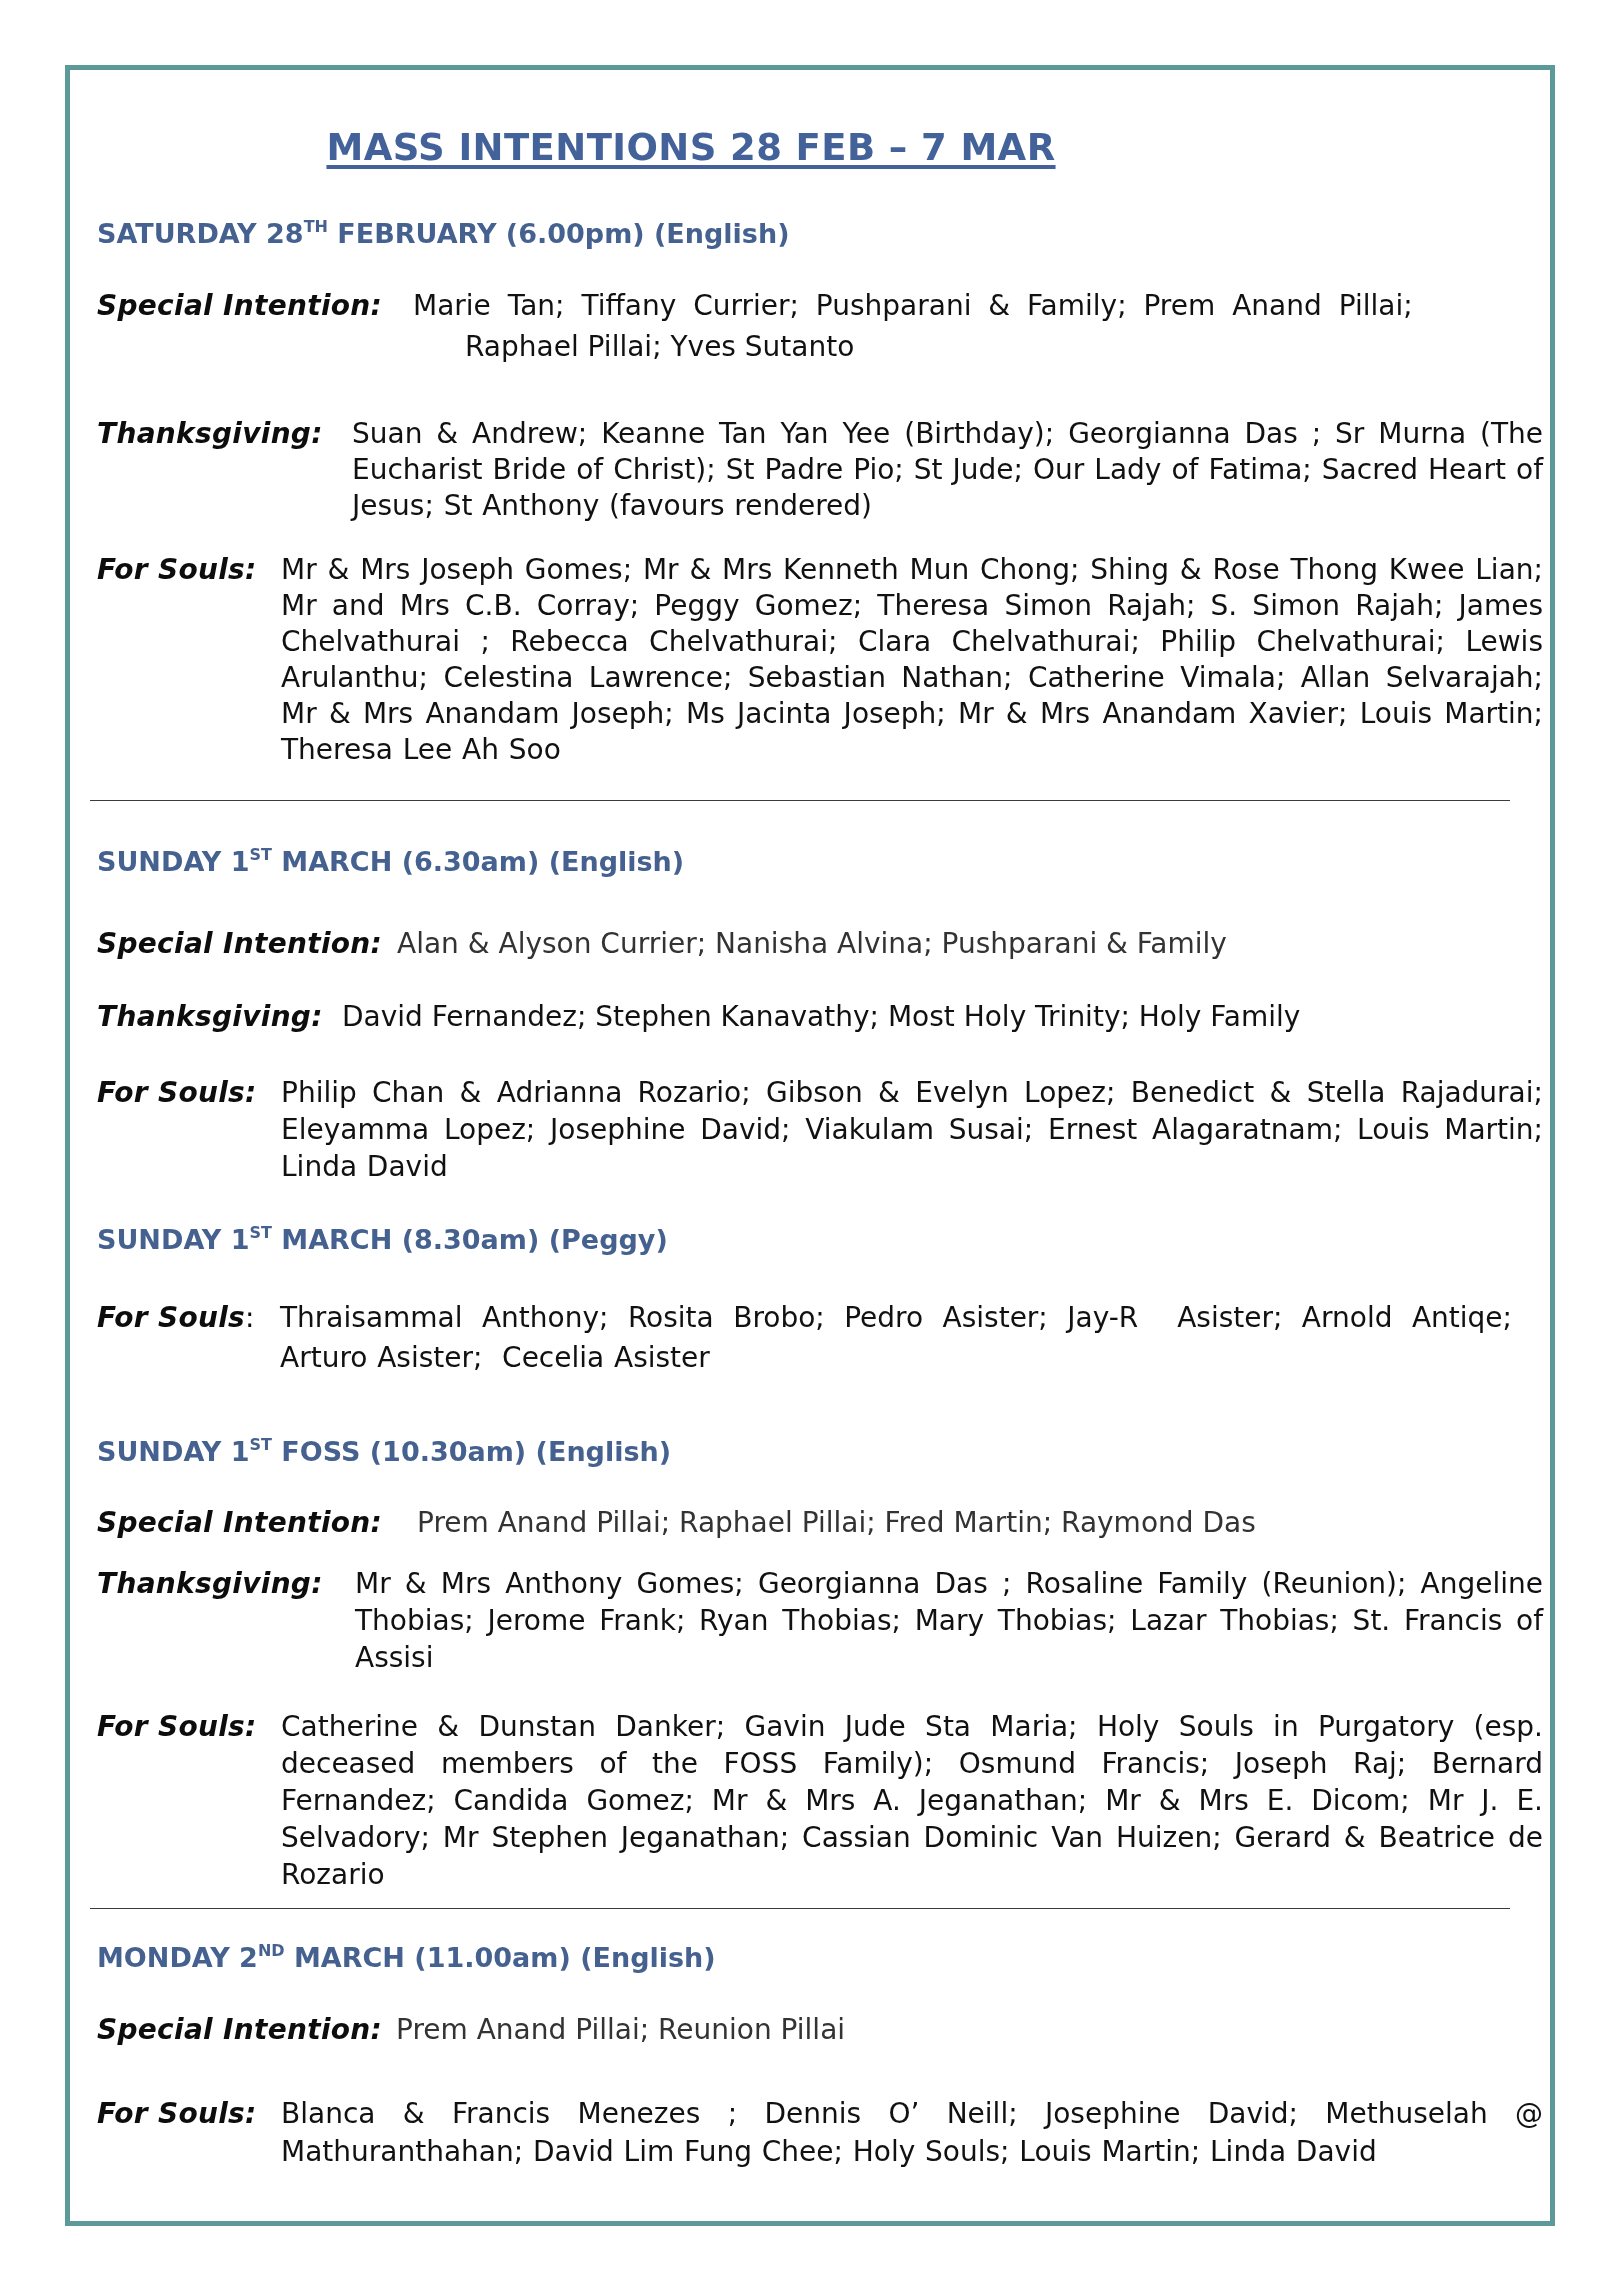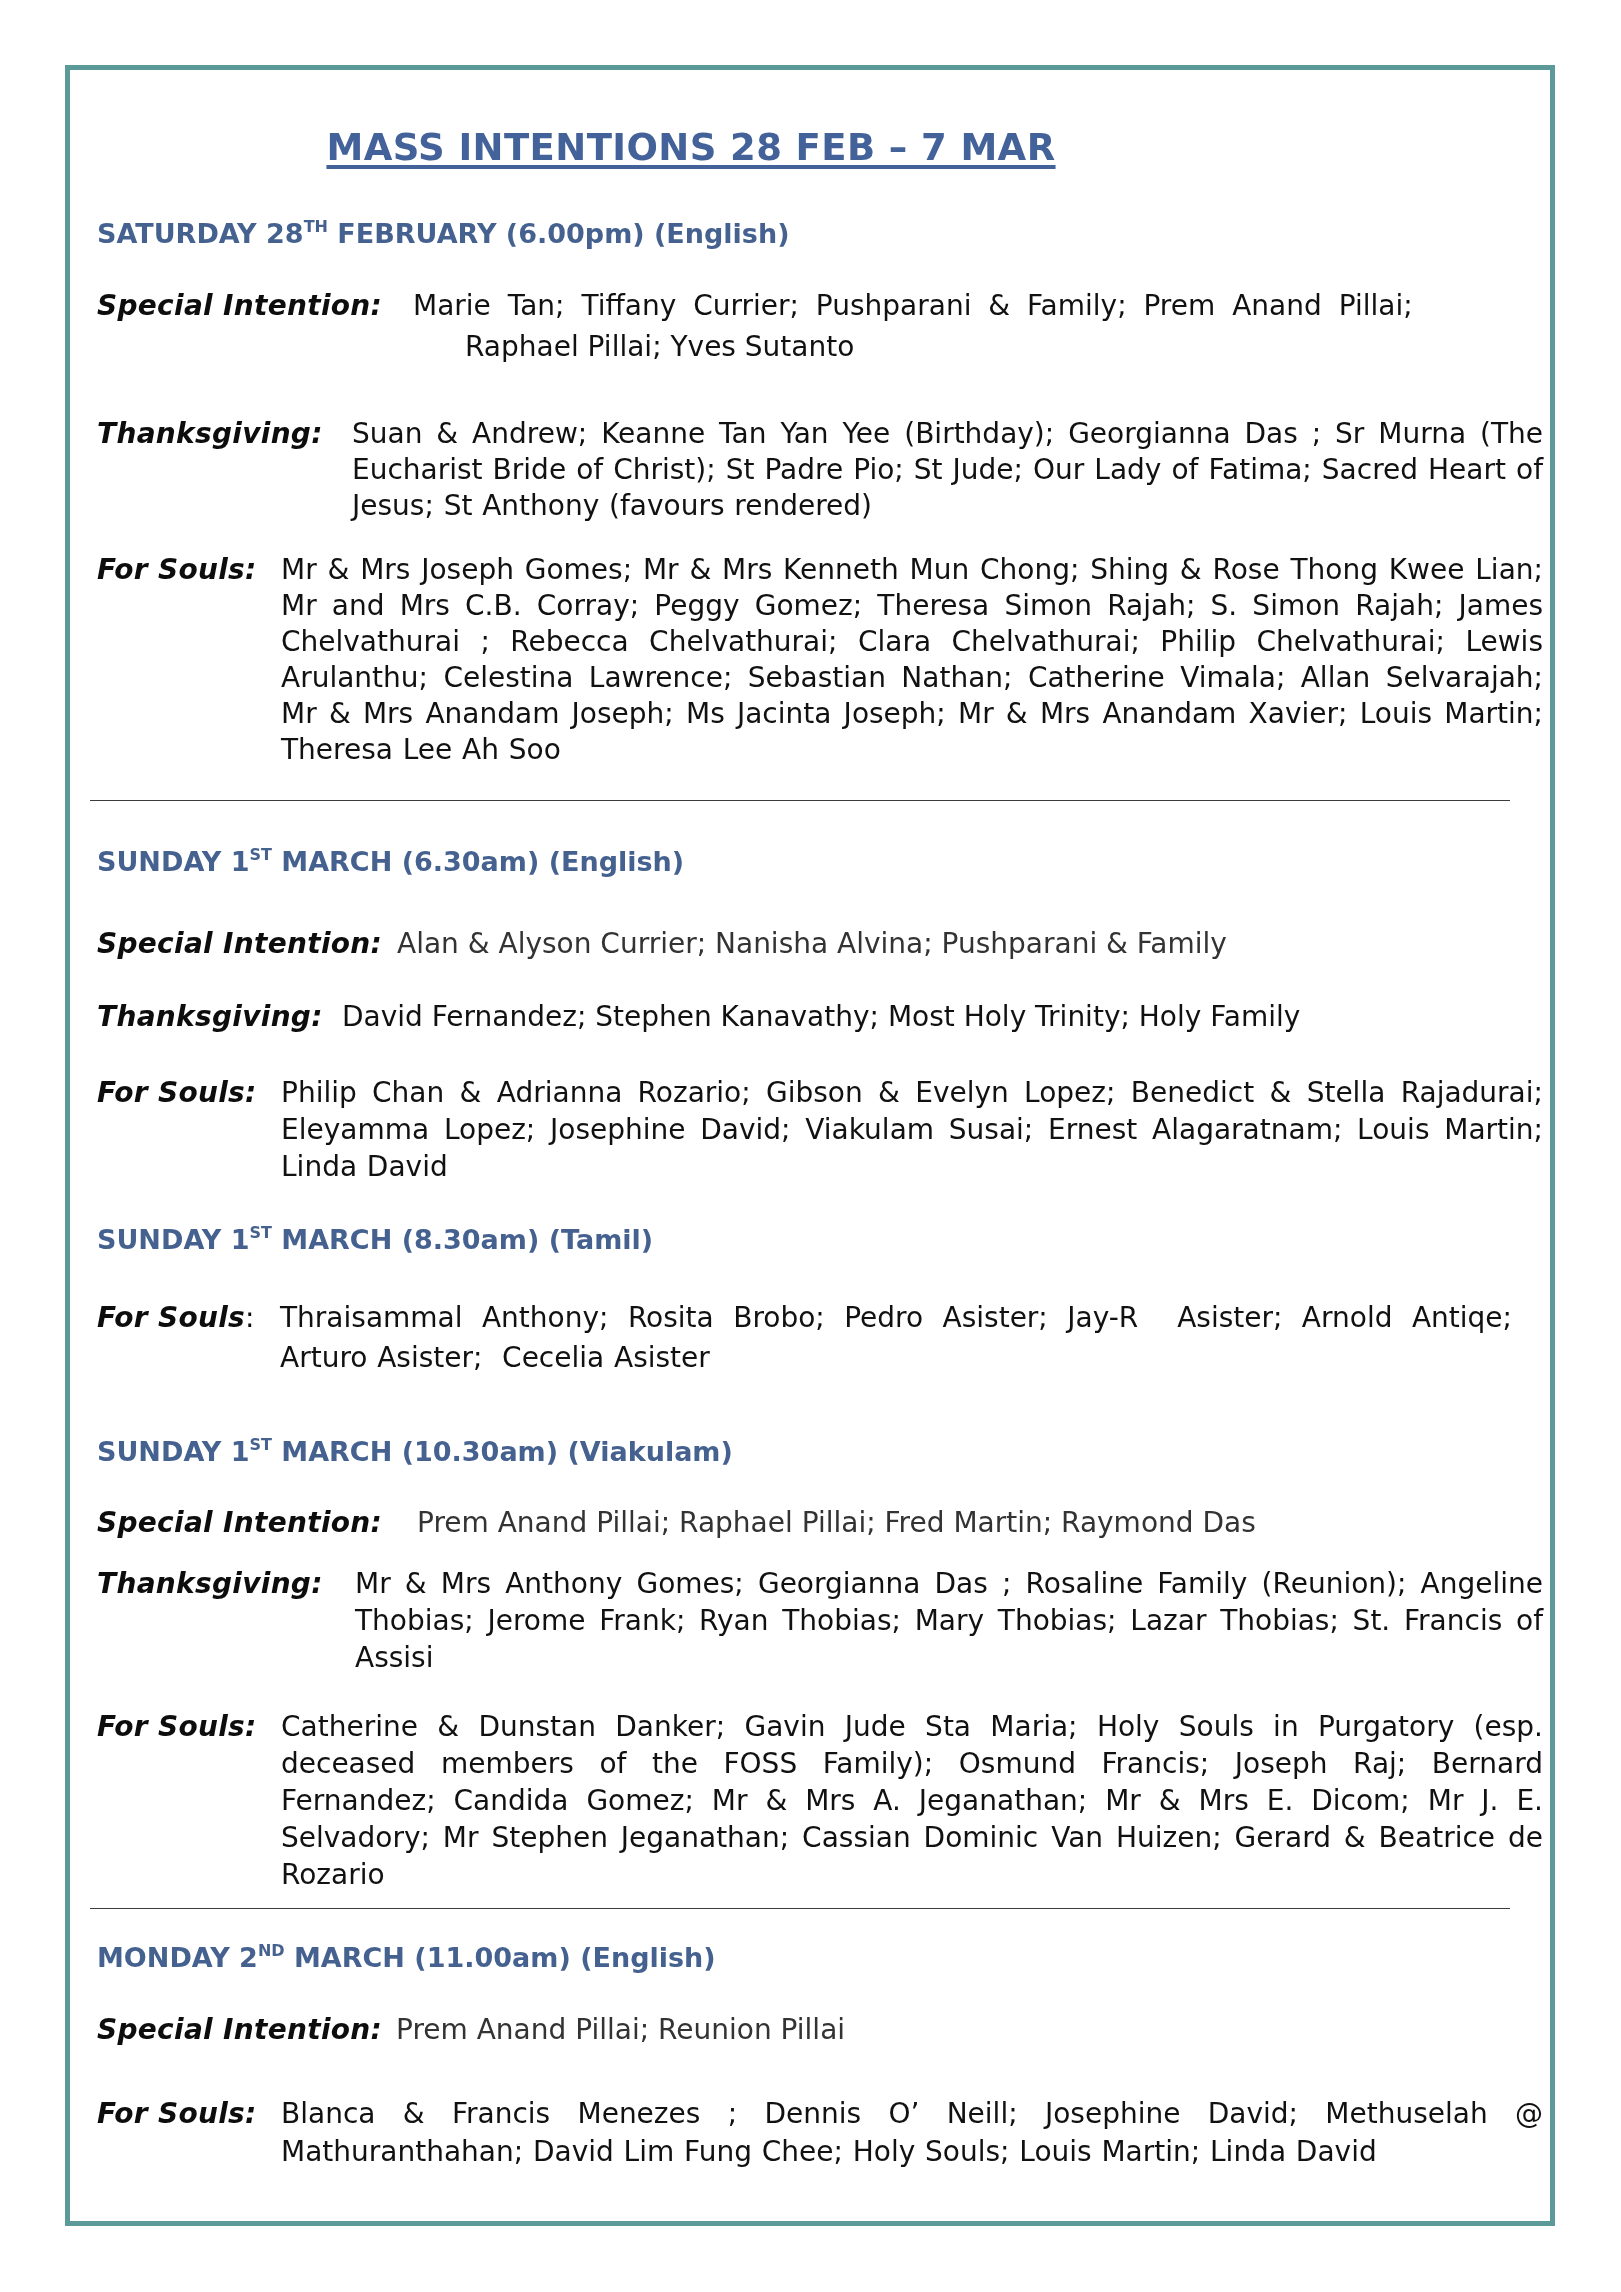--- a/index.html
+++ b/index.html
@@ -60,28 +60,28 @@
 <div class="row" style="top:999px;">
   <span class="label">Thanksgiving:</span>
   <div style="position:absolute; left:245px; top:0; white-space:nowrap;">David Fernandez; Stephen Kanavathy; Most Holy Trinity; Holy Family</div>
 </div>
 
 <div class="row" style="top:1074px; line-height:37px;">
   <span class="label">For Souls:</span>
   <div class="body" style="left:184px;">Philip Chan &amp; Adrianna Rozario; Gibson &amp; Evelyn Lopez; Benedict &amp; Stella Rajadurai; Eleyamma Lopez; Josephine David; Viakulam Susai; Ernest Alagaratnam; Louis Martin; Linda David</div>
 </div>
 
-<div class="heading" style="top:1225px;"><span>SUNDAY 1</span><sup>ST</sup> <span>MARCH (8.30am) (Tamil)</span></div>
+<div class="heading" style="top:1225px;"><span>SUNDAY 1</span><sup>ST</sup> <span>MARCH (8.30am) (Peggy)</span></div>
 
 <div class="row" style="top:1298px; line-height:40px; width:1415px;">
   <span class="label"><span>For Souls</span><span style="font-weight:normal; font-style:normal;">:</span></span>
   <div class="body" style="left:183px; white-space:pre-wrap;">Thraisammal Anthony; Rosita Brobo; Pedro Asister; Jay-R  Asister; Arnold Antiqe; Arturo Asister;  Cecelia Asister</div>
 </div>
 
-<div class="heading" style="top:1437px;"><span>SUNDAY 1</span><sup>ST</sup> <span>MARCH (10.30am) (Viakulam)</span></div>
+<div class="heading" style="top:1437px;"><span>SUNDAY 1</span><sup>ST</sup> <span>FOSS (10.30am) (English)</span></div>
 
 <div class="row" style="top:1505px;">
   <span class="label">Special Intention:</span>
   <div style="position:absolute; left:320px; top:0; white-space:nowrap;" class="grey">Prem Anand Pillai; Raphael Pillai; Fred Martin; Raymond Das</div>
 </div>
 
 <div class="row" style="top:1565px; line-height:37px;">
   <span class="label">Thanksgiving:</span>
   <div class="body" style="left:258px;">Mr &amp; Mrs Anthony Gomes; Georgianna Das ; Rosaline Family (Reunion); Angeline Thobias; Jerome Frank; Ryan Thobias; Mary Thobias; Lazar Thobias; St. Francis of Assisi</div>
 </div>

